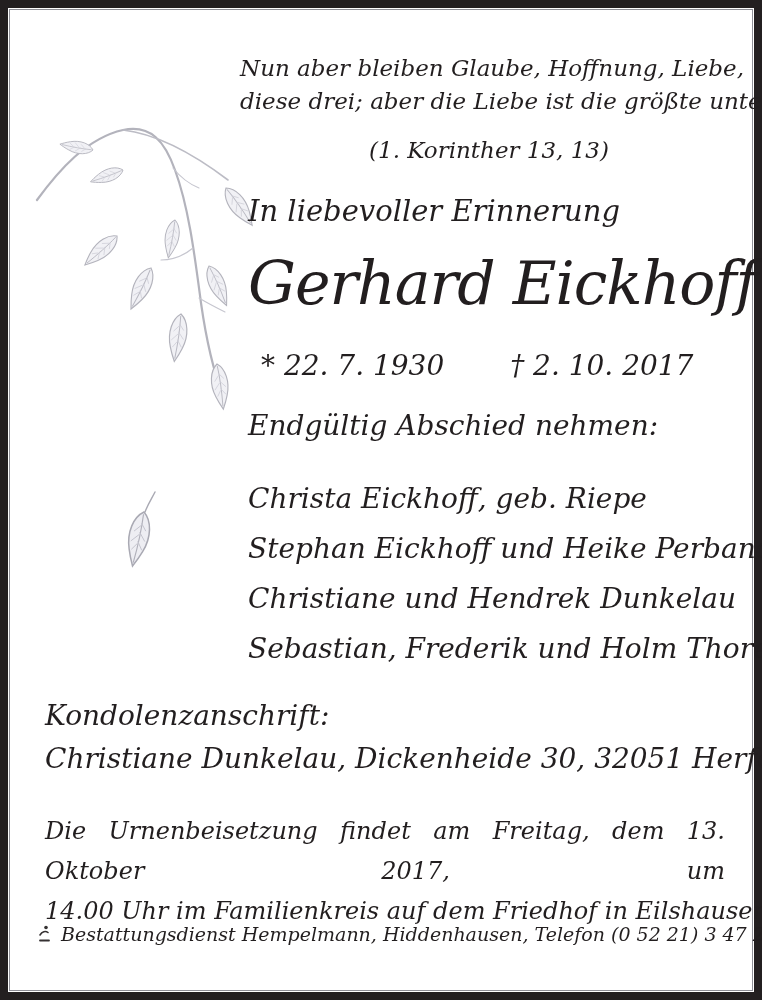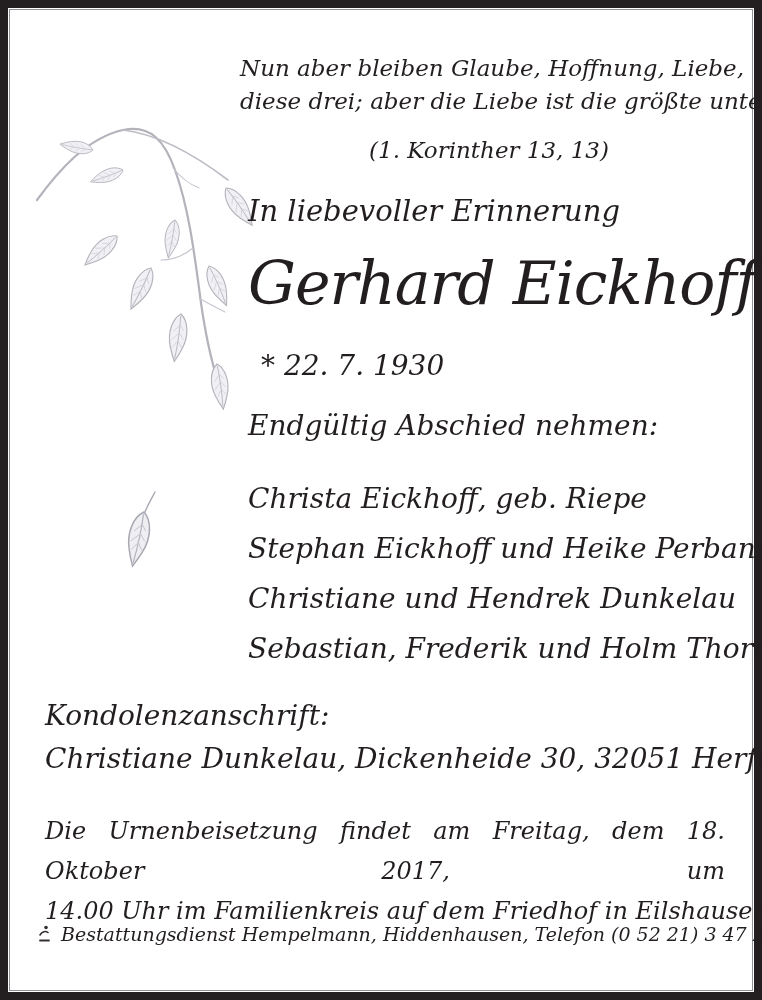--- a/index.html
+++ b/index.html
@@ -118,38 +118,39 @@
       <div class="nowrap">diese drei; aber die Liebe ist die größte unter ihnen.</div>
       <div class="attr">(1. Korinther 13, 13)</div>
     </div>
 
     <div class="abs deceased nowrap">Gerhard Eickhoff</div>
 
     <div class="abs intro nowrap">In liebevoller Erinnerung</div>
 
     <div class="abs dates">
       <span class="nowrap">* 22. 7. 1930</span>
+      <span class="death nowrap">† 2. 10. 2017</span>
     </div>
 
     <div class="abs farewell nowrap">Endgültig Abschied nehmen:</div>
 
     <div class="abs mourners">
       <div class="nowrap">Christa Eickhoff, geb. Riepe</div>
       <div class="nowrap">Stephan Eickhoff und Heike Perbandt</div>
       <div class="nowrap">Christiane und Hendrek Dunkelau</div>
       <div class="nowrap">Sebastian,  Frederik und Holm Thore</div>
     </div>
 
     <div class="abs condolence">
       <div class="nowrap">Kondolenzanschrift:</div>
       <div class="nowrap">Christiane Dunkelau, Dickenheide 30, 32051 Herford</div>
     </div>
 
     <div class="abs funeral">
-      <div class="j">Die Urnenbeisetzung findet am Freitag, dem 18. Oktober 2017, um</div>
+      <div class="j">Die Urnenbeisetzung findet am Freitag, dem 13. Oktober 2017, um</div>
       <div class="nowrap">14.00 Uhr im Familienkreis auf dem Friedhof in Eilshausen statt.</div>
     </div>
 
     <div class="abs footer">
       <svg width="15" height="20" viewBox="0 0 15 20">
         <circle cx="8" cy="3.5" r="1.8" fill="#353132"></circle>
         <path d="M2,11 C4,7.5 7.5,6.5 10,8.5" fill="none" stroke="#353132" stroke-width="1.6" stroke-linecap="round"></path>
         <path d="M2,16.5 L11,16.5" fill="none" stroke="#353132" stroke-width="1.8" stroke-linecap="round"></path>
       </svg>
       <span class="nowrap">Bestattungsdienst Hempelmann, Hiddenhausen, Telefon (0 52 21) 3 47 20</span>

